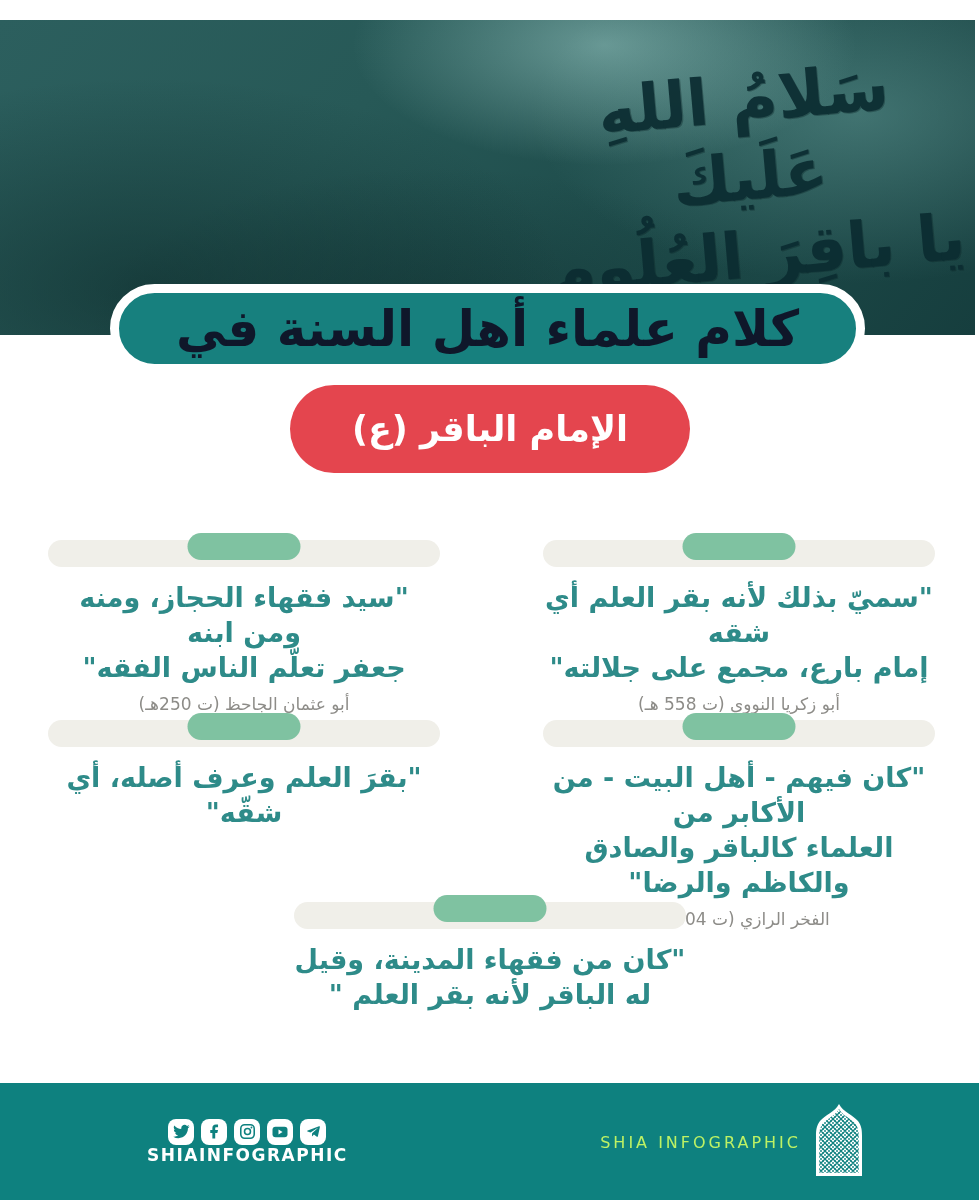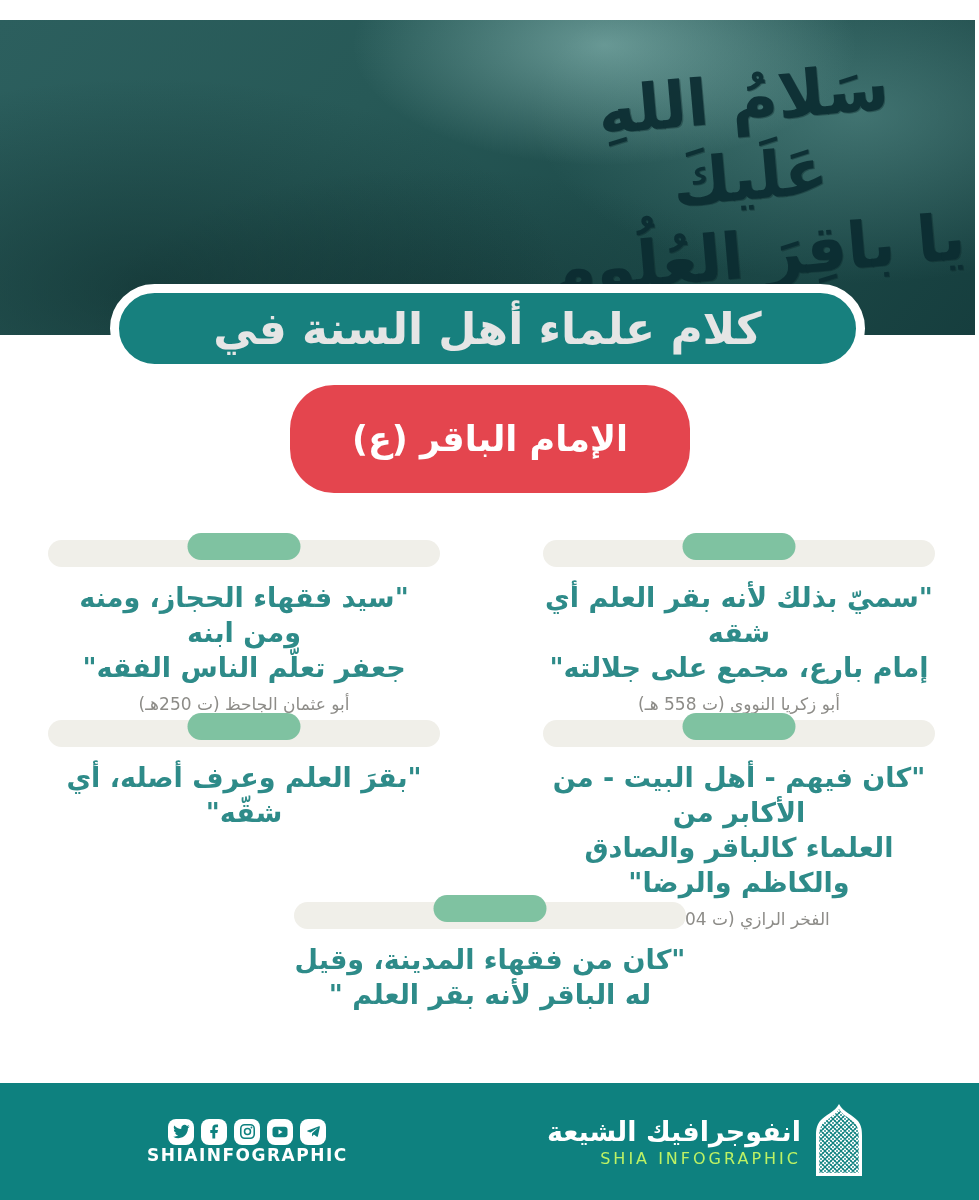--- a/index.html
+++ b/index.html
@@ -26,24 +26,24 @@
     text-shadow:1px 1px 0 rgba(9,34,38,0.4);
   }
 
   
   .banner-title {
     position:absolute; left:110px; top:284px; width:755px; height:89px;
     background:#17807E; border:9px solid #ffffff; border-radius:46px;
     display:flex; align-items:center; justify-content:center; z-index:3;
   }
   .banner-title span {
-    color:#e5e5e5; font-size:44px; font-weight:bold; direction:rtl;
+    color:#0f172a; font-size:50px; font-weight:bold; direction:rtl;
   }
   .banner-subtitle {
-    position:absolute; left:290px; top:385px; width:400px; height:108px;
+    position:absolute; left:290px; top:385px; width:400px; height:88px;
     background:#E4454E; border-radius:44px;
     display:flex; align-items:center; justify-content:center; z-index:3;
   }
   .banner-subtitle span {
     color:#ffffff; font-size:35px; font-weight:bold; direction:rtl;
   }
 
   
   .quote { position:absolute; width:392px; text-align:center; }
   .q-topright  { left:543px; top:533px; }
@@ -185,21 +185,20 @@
           <svg width="17" height="17" viewBox="0 0 24 24" fill="#0E817F">
               <path d="M9.78 18.65l.28-4.23 7.68-6.92c.34-.31-.07-.46-.52-.19L7.74 13.3 3.64 12c-.88-.25-.89-.86.2-1.3l15.97-6.16c.73-.33 1.43.18 1.15 1.3l-2.72 12.81c-.19.91-.74 1.13-1.5.71L12.6 16.3l-1.99 1.93c-.23.23-.42.42-.83.42z"></path>
             </svg>
         </div>
       </div>
       <div class="handle">SHIAINFOGRAPHIC</div>
     </div>
 
     <div class="footer-right">
       <div class="brand-text">
-        <div class="brand-ar">انفوجرافيك الشيعة</div>
         <div class="brand-en">SHIA INFOGRAPHIC</div>
       </div>
       <span>
         <svg width="52" height="74" viewBox="0 0 52 74">
           <defs>
             <pattern id="lattice" width="8" height="8" patternUnits="userSpaceOnUse">
               <path d="M0 4 L4 0 L8 4 L4 8 Z" fill="none" stroke="#0E817F" stroke-width="1.3"></path>
               <path d="M0 0 L8 8 M8 0 L0 8" stroke="#0E817F" stroke-width="0.7"></path>
             </pattern>
           </defs>

